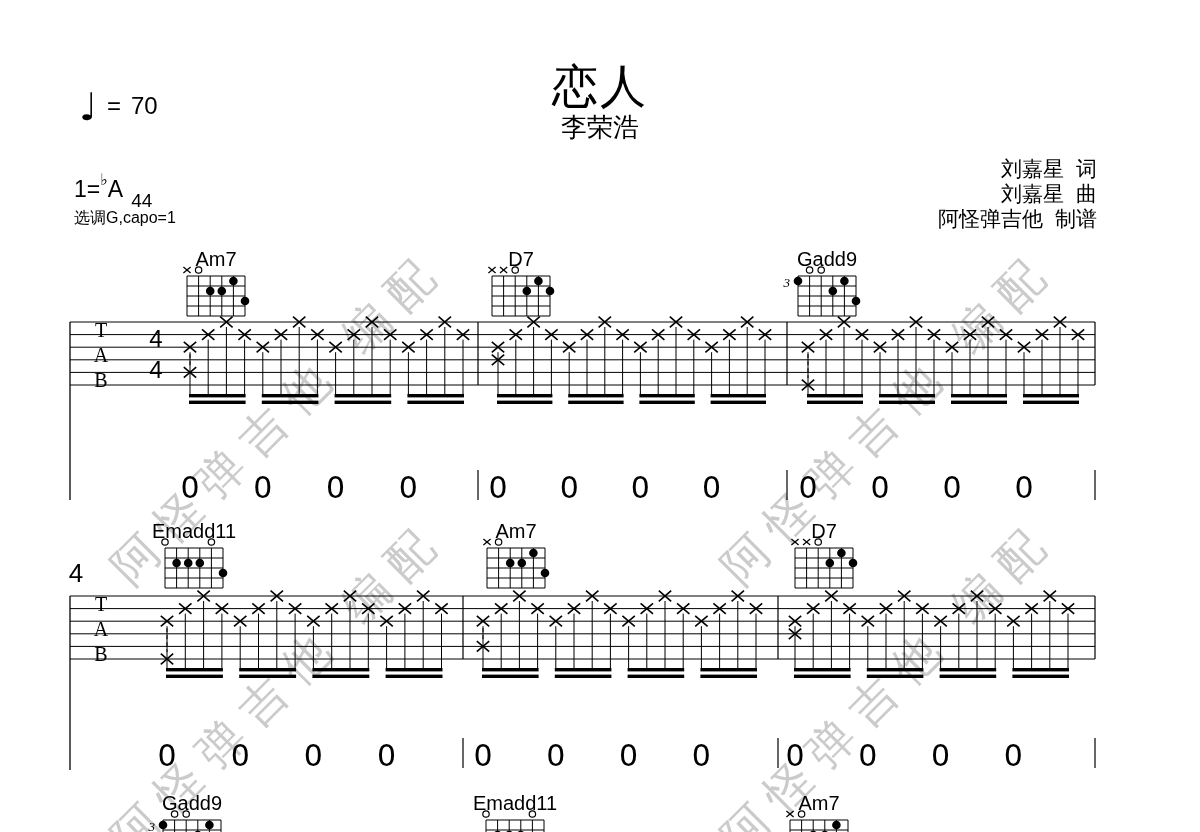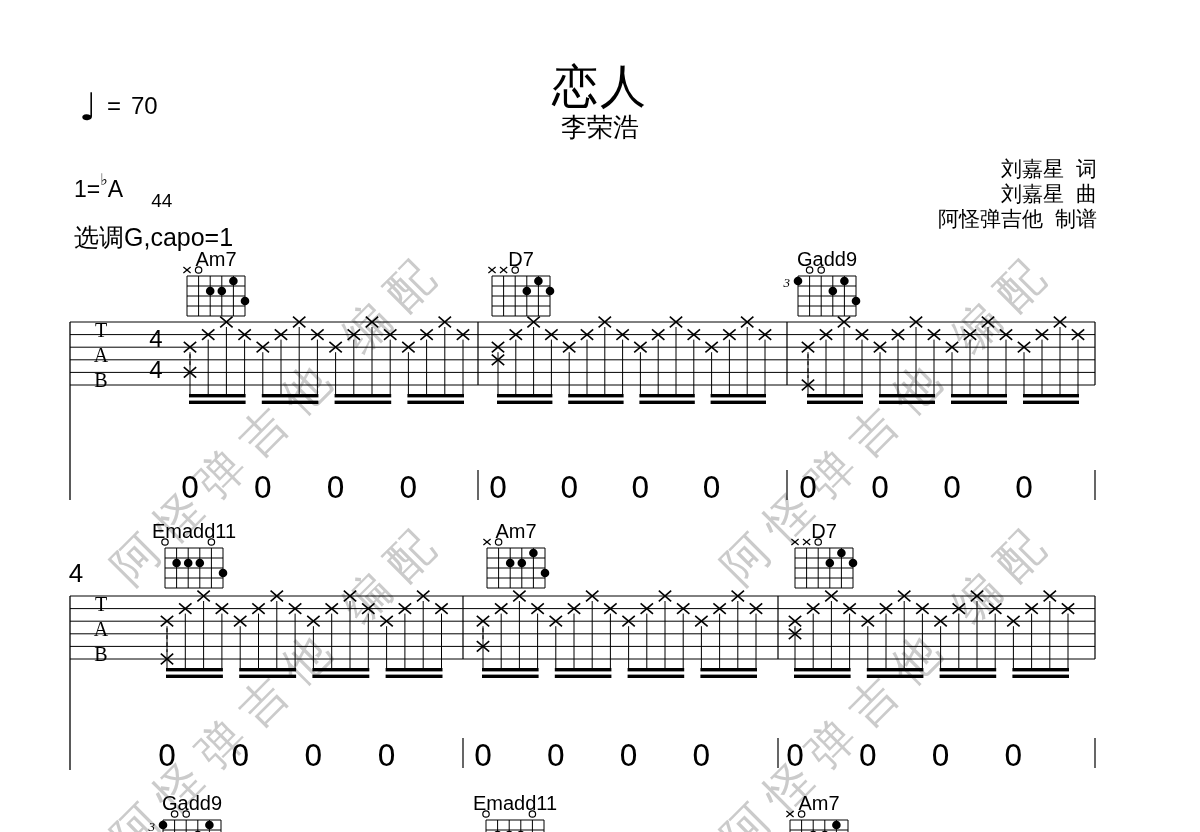--- a/index.html
+++ b/index.html
@@ -12,23 +12,23 @@
   .txt{position:absolute;z-index:3;white-space:nowrap;}
   .title{left:0;right:0;top:56px;text-align:center;font-size:46px;letter-spacing:2px;}
   .artist{left:0;right:0;top:110px;text-align:center;font-size:26px;}
   .tempo{left:79px;top:92px;font-size:24px;}
   .tempo .note{font-family:"DejaVu Sans",sans-serif;font-size:38px;line-height:24px;
                vertical-align:-6px;margin-right:10px;}
   .tempo .eq{margin-right:10px;}
   .keyline{left:74px;top:170px;font-size:23px;}
   .keyline .flat{font-family:"DejaVu Sans",sans-serif;font-size:16px;vertical-align:12px;}
   .frac{display:inline-block;font-size:19px;line-height:19px;
-        vertical-align:-10px;margin-left:28px;}
+        vertical-align:-10px;margin-left:8px;}
   .frac .bar{border-top:1.5px solid #000;margin:1px 0;}
-  .tuning{left:74px;top:208px;font-size:25px;margin-top:13px;}
+  .tuning{left:74px;top:208px;font-size:16px;}
   .credits{right:103px;top:156px;font-size:21px;text-align:right;line-height:25px;}
   .credit-line .role{margin-left:12px;}
 </style>
 </head>
 <body>
 
 <div class="page">
 
   <div class="txt title">恋人</div>
   <div class="txt artist">李荣浩</div>

